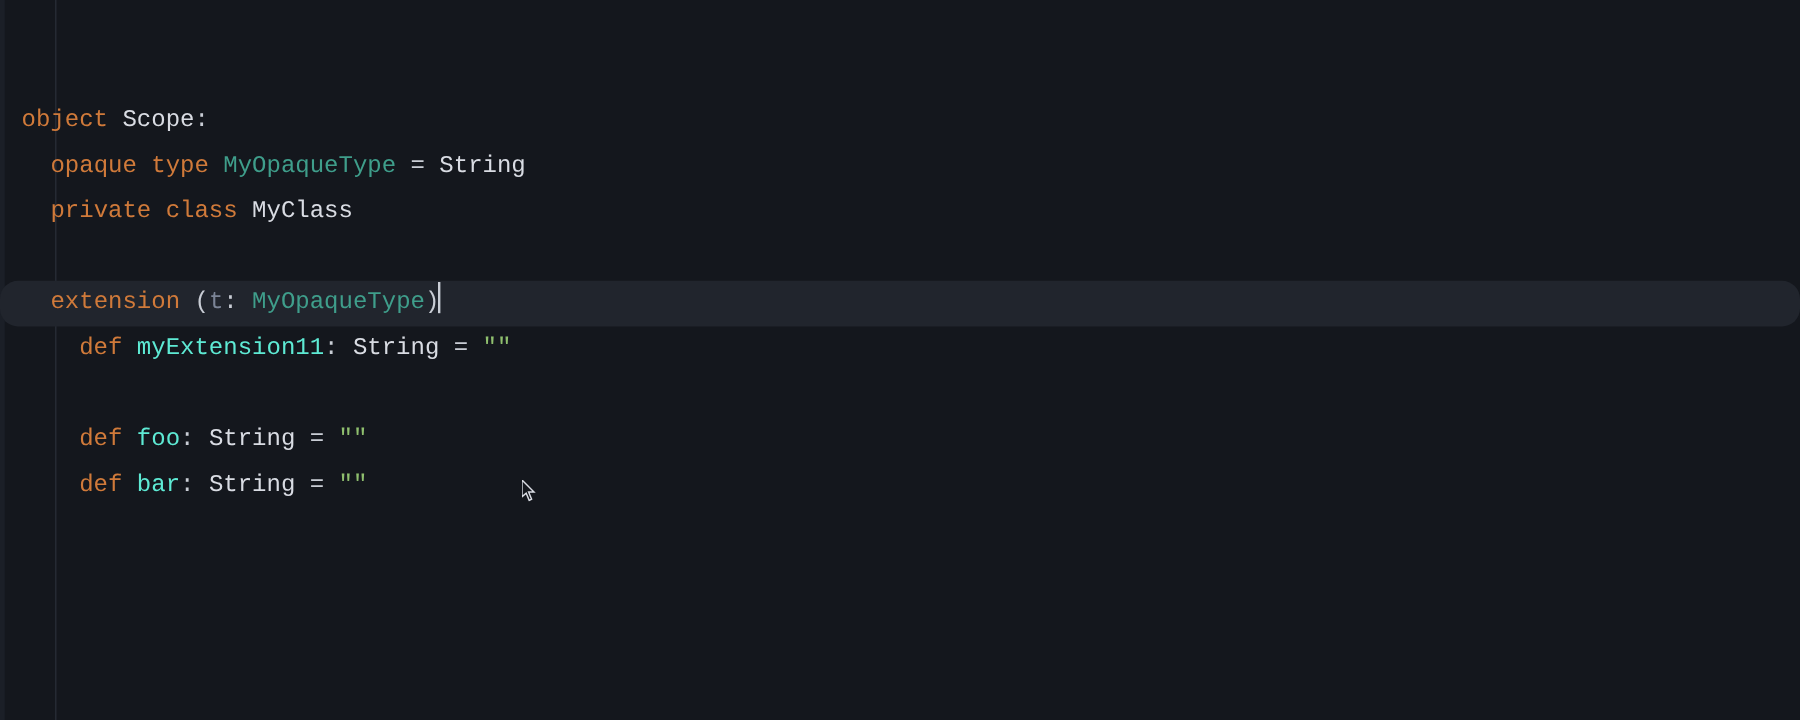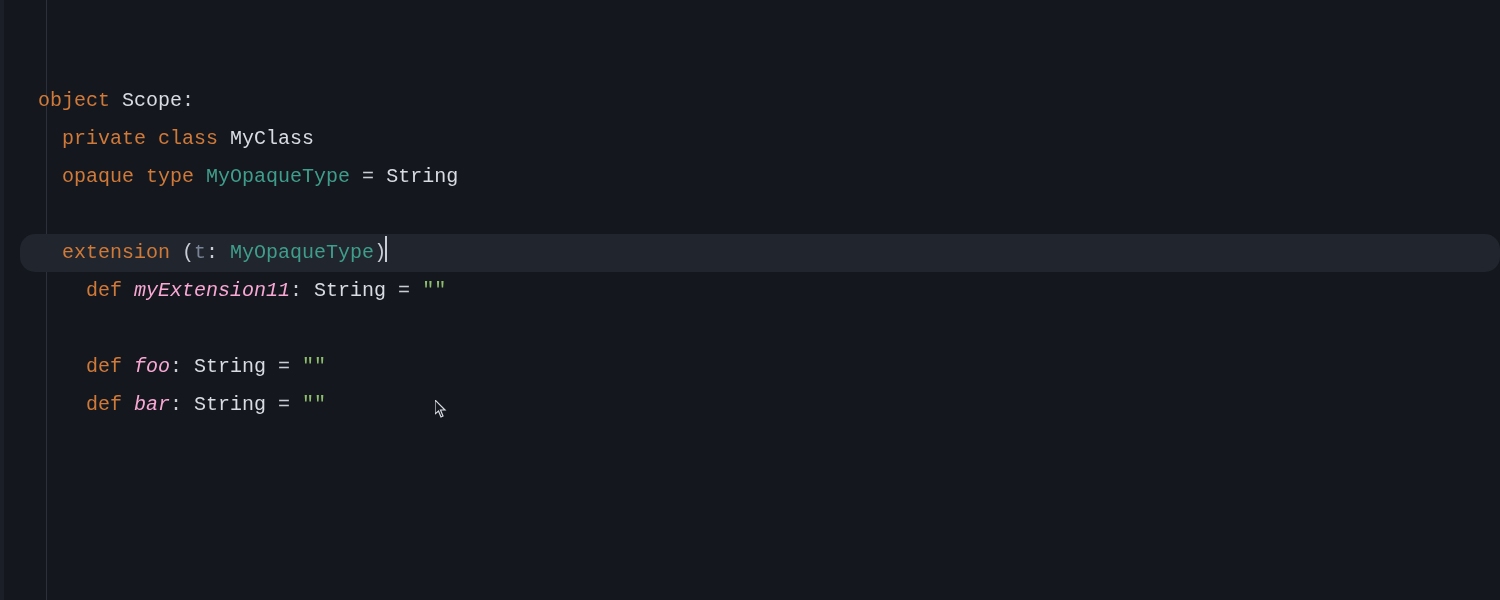--- a/index.html
+++ b/index.html
@@ -15,21 +15,20 @@
       font-size: 20px;
       line-height: 38px;
       color: #abb2bf;
       overflow: hidden;
     }
     .editor {
       width: 100%;
       height: 100%;
       padding-top: 82px;
       position: relative;
-      padding-left: 20px;
     }
     .line {
       padding-left: 18px;
       white-space: pre;
       height: 38px;
     }
     .line.highlighted {
       background: #21252d;
       position: relative;
       border-radius: 15px;
@@ -51,21 +50,21 @@
       background: #2b303a;
     }
     .ig1 { left: 46px; }
     .line span { position: relative; z-index: 1; }
 
     
     .kw  { color: #d07a3a; }   
     .id-type { color: #d9dce3; } 
     .opaque-type { color: #3f9e8b; } 
     .param-name { color: #7b8496; } 
-    .method { color: #f9a8d4; font-style: italic; } 
+    .method { color: #5eead4; } 
     .punct { color: #c9cdd5; }
     .string { color: #8fbf6e; }
     .op { color: #c9cdd5; }
 
     .cursor {
       display: inline-block;
       width: 2px;
       height: 26px;
       background: #c9cdd5;
       vertical-align: -4px;
@@ -83,22 +82,22 @@
     }
   </style>
 </head>
 <body>
 
 <div class="editor">
   <div class="gutter-stripe"></div>
   <div class="indent-guide ig1"></div>
   <div id="lines-container">
       <div class="line"><span class="punct"></span><span class="kw">object</span><span class="punct"> </span><span class="id-type">Scope</span><span class="punct">:</span></div>
+      <div class="line"><span class="punct">  </span><span class="kw">opaque</span><span class="punct"> </span><span class="kw">type</span><span class="punct"> </span><span class="opaque-type">MyOpaqueType</span><span class="op"> = </span><span class="id-type">String</span></div>
       <div class="line"><span class="punct">  </span><span class="kw">private</span><span class="punct"> </span><span class="kw">class</span><span class="punct"> </span><span class="id-type">MyClass</span></div>
-      <div class="line"><span class="punct">  </span><span class="kw">opaque</span><span class="punct"> </span><span class="kw">type</span><span class="punct"> </span><span class="opaque-type">MyOpaqueType</span><span class="op"> = </span><span class="id-type">String</span></div>
       <div class="line"><span class="punct"></span></div>
       <div class="line highlighted"><span class="punct">  </span><span class="kw">extension</span><span class="punct"> (</span><span class="param-name">t</span><span class="punct">: </span><span class="opaque-type">MyOpaqueType</span><span class="punct">)</span><span class="cursor"></span></div>
       <div class="line"><span class="punct">    </span><span class="kw">def</span><span class="punct"> </span><span class="method">myExtension11</span><span class="punct">: </span><span class="id-type">String</span><span class="op"> = </span><span class="string">""</span></div>
       <div class="line"><span class="punct"></span></div>
       <div class="line"><span class="punct">    </span><span class="kw">def</span><span class="punct"> </span><span class="method">foo</span><span class="punct">: </span><span class="id-type">String</span><span class="op"> = </span><span class="string">""</span></div>
       <div class="line"><span class="punct">    </span><span class="kw">def</span><span class="punct"> </span><span class="method">bar</span><span class="punct">: </span><span class="id-type">String</span><span class="op"> = </span><span class="string">""</span></div>
       <div class="line"><span class="punct"></span></div>
     </div>
 
   <svg class="mouse-pointer" viewBox="0 0 12 18">

